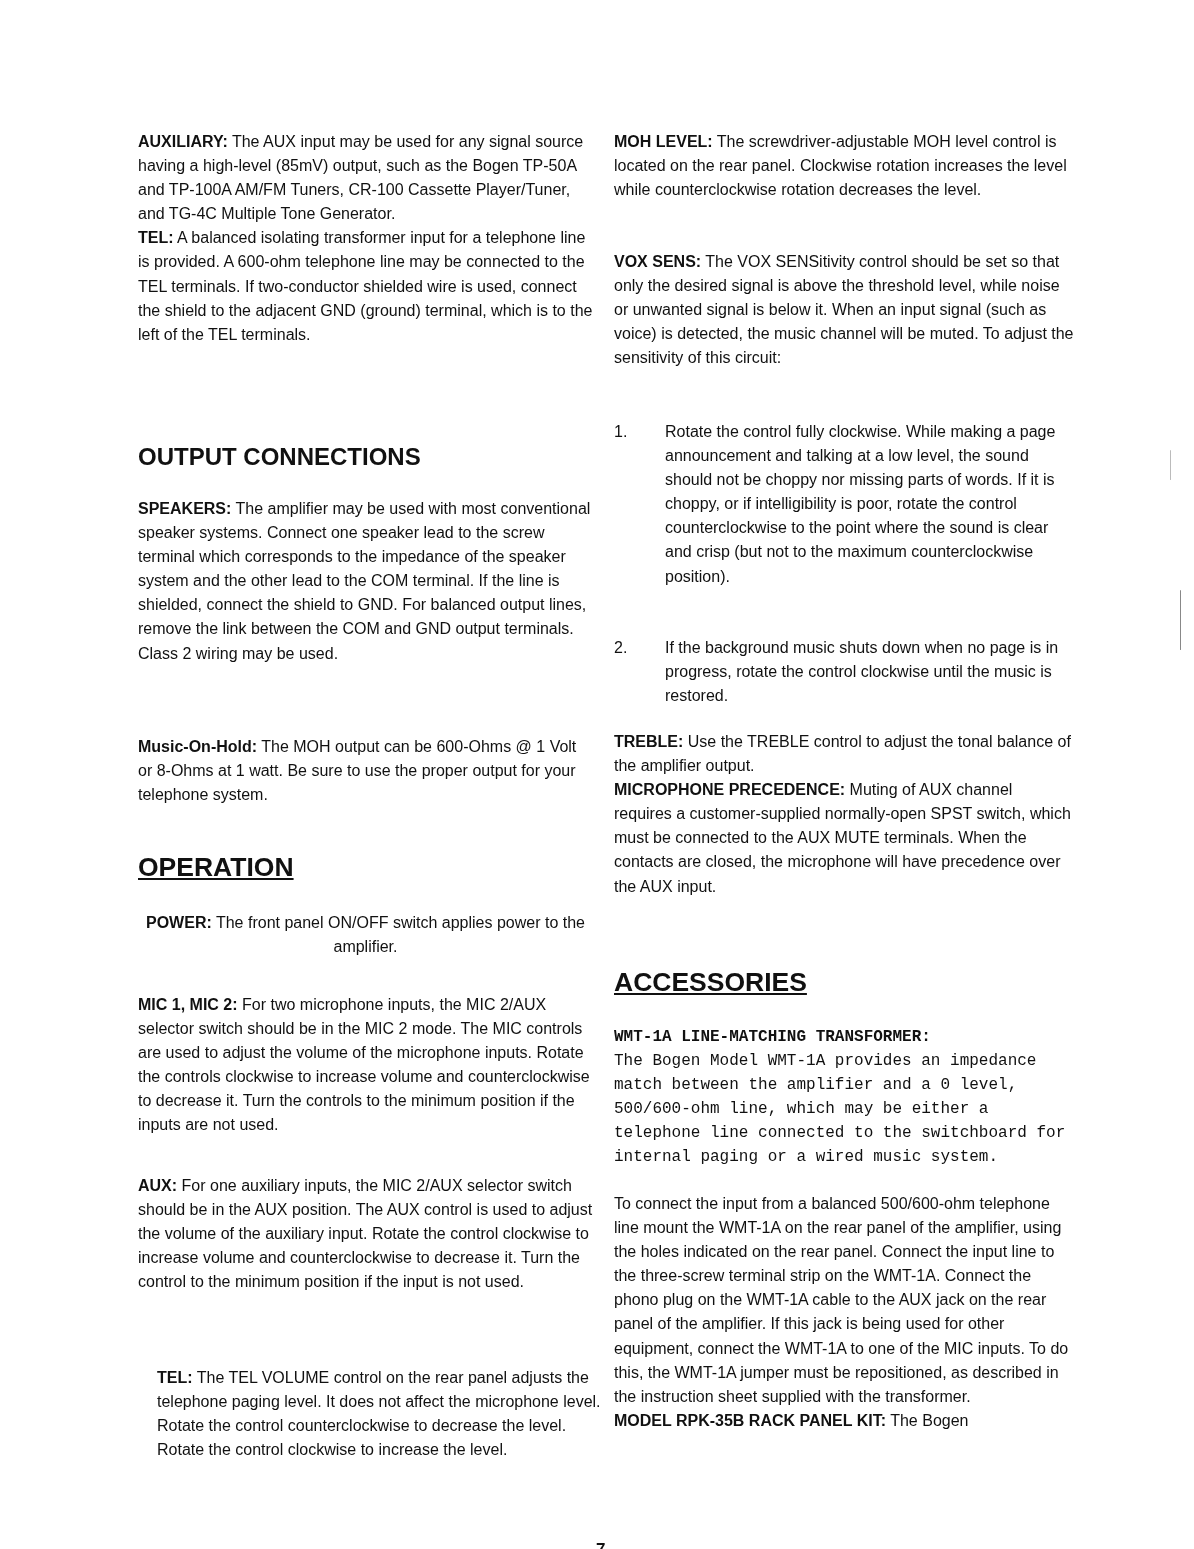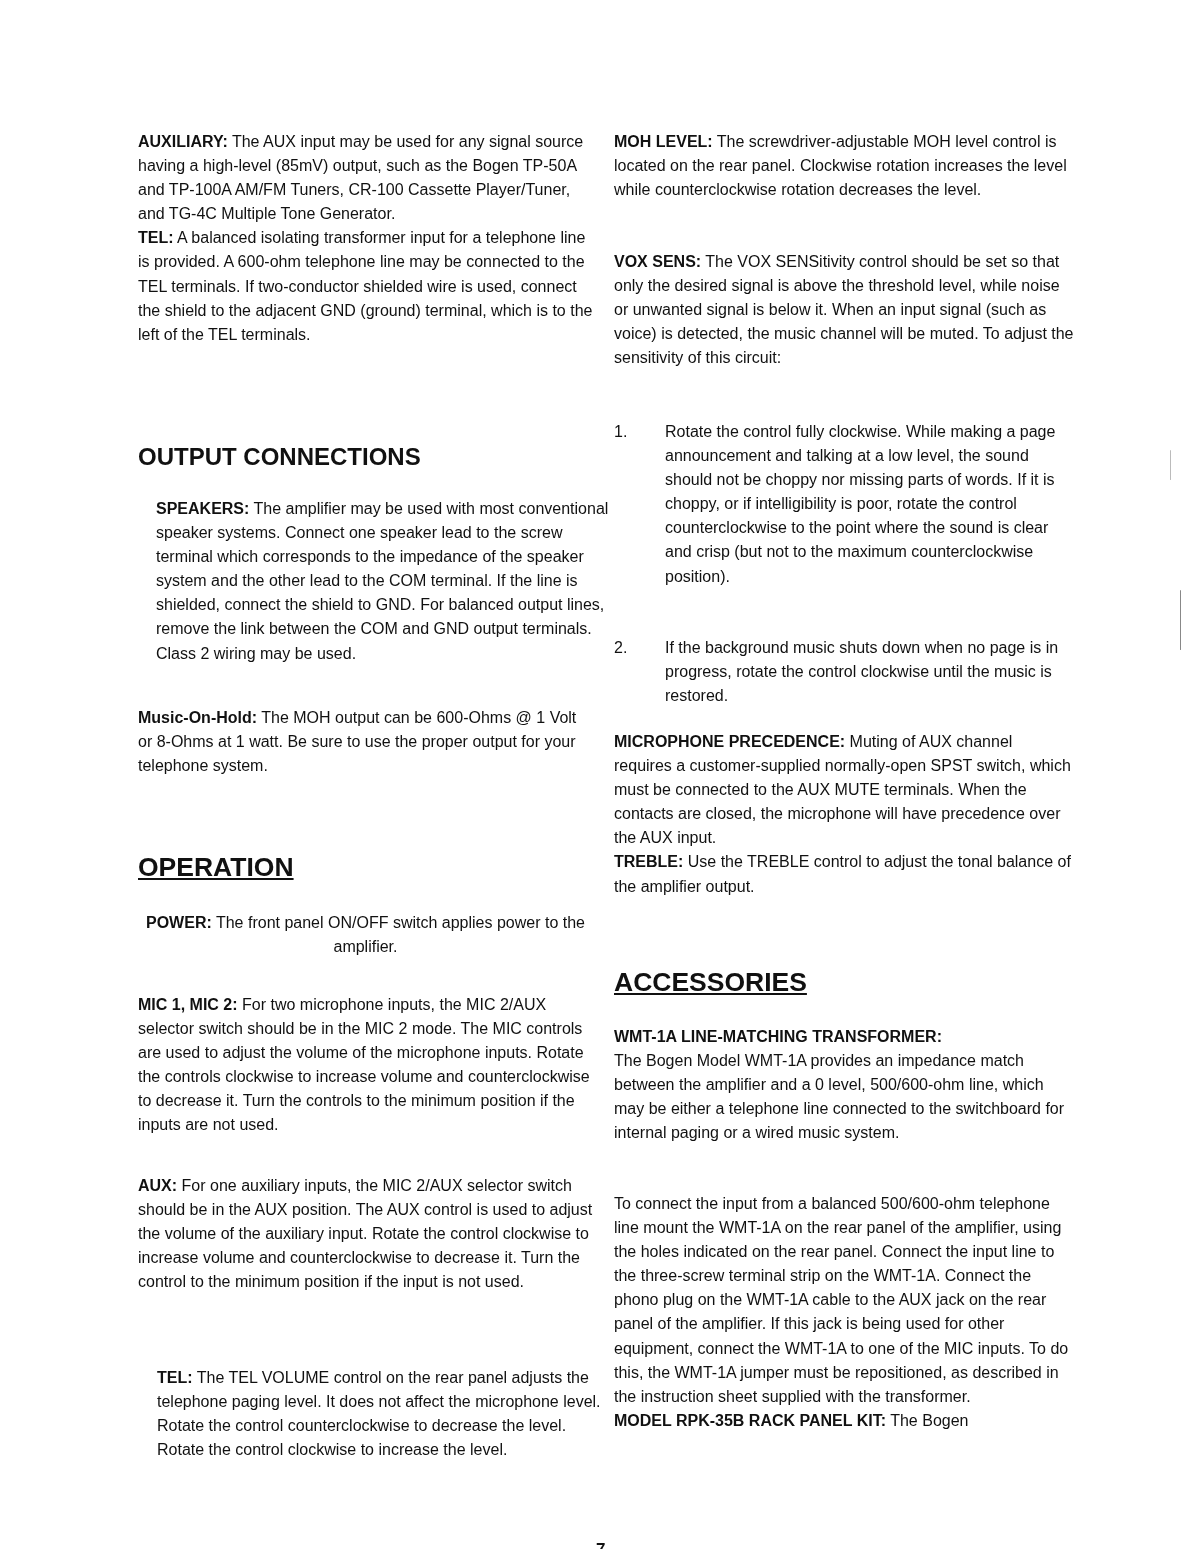--- a/index.html
+++ b/index.html
@@ -24,25 +24,25 @@
 <body>
 
 <div class="col col-left">
   <div class="blk" style="top:0px;">
     <p><span class="lbl">AUXILIARY:</span><span> The AUX input may be used for any signal source having a high-level (85mV) output, such as the Bogen TP-50A and TP-100A AM/FM Tuners, CR-100 Cassette Player/Tuner, and TG-4C Multiple Tone Generator.</span></p>
     <p><span class="lbl">TEL:</span><span> A balanced isolating transformer input for a telephone line is provided. A 600-ohm telephone line may be connected to the TEL terminals. If two-conductor shielded wire is used, connect the shield to the adjacent GND (ground) terminal, which is to the left of the TEL terminals.</span></p>
   </div>
 
   <h2 class="sub blk" style="top:314px;">OUTPUT CONNECTIONS</h2>
 
-  <div class="blk" style="top:367px;margin-left:18px;">
+  <div class="blk" style="top:367px;">
     <p><span class="lbl">SPEAKERS:</span><span> The amplifier may be used with most conventional speaker systems. Connect one speaker lead to the screw terminal which corresponds to the impedance of the speaker system and the other lead to the COM terminal. If the line is shielded, connect the shield to GND. For balanced output lines, remove the link between the COM and GND output terminals. Class 2 wiring may be used.</span></p>
   </div>
 
-  <div class="blk" style="top:576px;">
+  <div class="blk" style="top:605px;">
     <p><span class="lbl">Music-On-Hold:</span><span> The MOH output can be 600-Ohms @ 1 Volt or 8-Ohms at 1 watt.  Be sure to use the proper output for your telephone system.</span></p>
   </div>
 
   <h2 class="big blk" style="top:721px;">OPERATION</h2>
 
   <div class="blk" style="top:781px;text-align:center;">
     <p><span class="lbl">POWER:</span><span> The front panel ON/OFF switch applies power to the amplifier.</span></p>
   </div>
 
   <div class="blk" style="top:863px;">
@@ -71,27 +71,27 @@
     <p class="num">1.</p>
     <p class="txt">Rotate the control fully clockwise. While making a page announcement and talking at a low level, the sound should not be choppy nor missing parts of words. If it is choppy, or if intelligibility is poor, rotate the control counterclockwise to the point where the sound is clear and crisp (but not to the maximum counterclockwise position).</p>
   </div>
 
   <div class="blk list-item" style="top:506px;">
     <p class="num">2.</p>
     <p class="txt">If the background music shuts down when no page is in progress, rotate the control clockwise until the music is restored.</p>
   </div>
 
   <div class="blk" style="top:600px;">
+    <p><span class="lbl">TREBLE:</span><span> Use the TREBLE control to adjust the tonal balance of the amplifier output.</span></p>
     <p><span class="lbl">MICROPHONE PRECEDENCE:</span><span> Muting of AUX channel requires a customer-supplied normally-open SPST switch, which must be connected to the AUX MUTE terminals.  When the contacts are closed, the microphone will have precedence over the AUX input.</span></p>
-    <p><span class="lbl">TREBLE:</span><span> Use the TREBLE control to adjust the tonal balance of the amplifier output.</span></p>
   </div>
 
   <h2 class="big blk" style="top:836px;">ACCESSORIES</h2>
 
-  <div class="blk" style="top:895px;">
+  <div class="blk" style="top:895px;font-family:Liberation Mono, monospace;">
     <p class="lbl">WMT-1A LINE-MATCHING TRANSFORMER:</p>
     <p>The Bogen Model WMT-1A provides an impedance match between the amplifier and a 0 level, 500/600-ohm line, which may be either a telephone line connected to the switchboard for internal paging or a wired music system.</p>
   </div>
 
   <div class="blk" style="top:1062px;">
     <p>To connect the input from a balanced 500/600-ohm telephone line mount the WMT-1A on the rear panel of the amplifier, using the holes indicated on the rear panel. Connect the input line to the three-screw terminal strip on the WMT-1A. Connect the phono plug on the WMT-1A cable to the AUX jack on the rear panel of the amplifier. If this jack is being used for other equipment, connect the WMT-1A to one of the MIC inputs. To do this, the WMT-1A jumper must be repositioned, as described in the instruction sheet supplied with the transformer.</p>
     <p><span class="lbl">MODEL RPK-35B RACK PANEL KIT:</span><span>  The Bogen</span></p>
   </div>
 </div>
 

